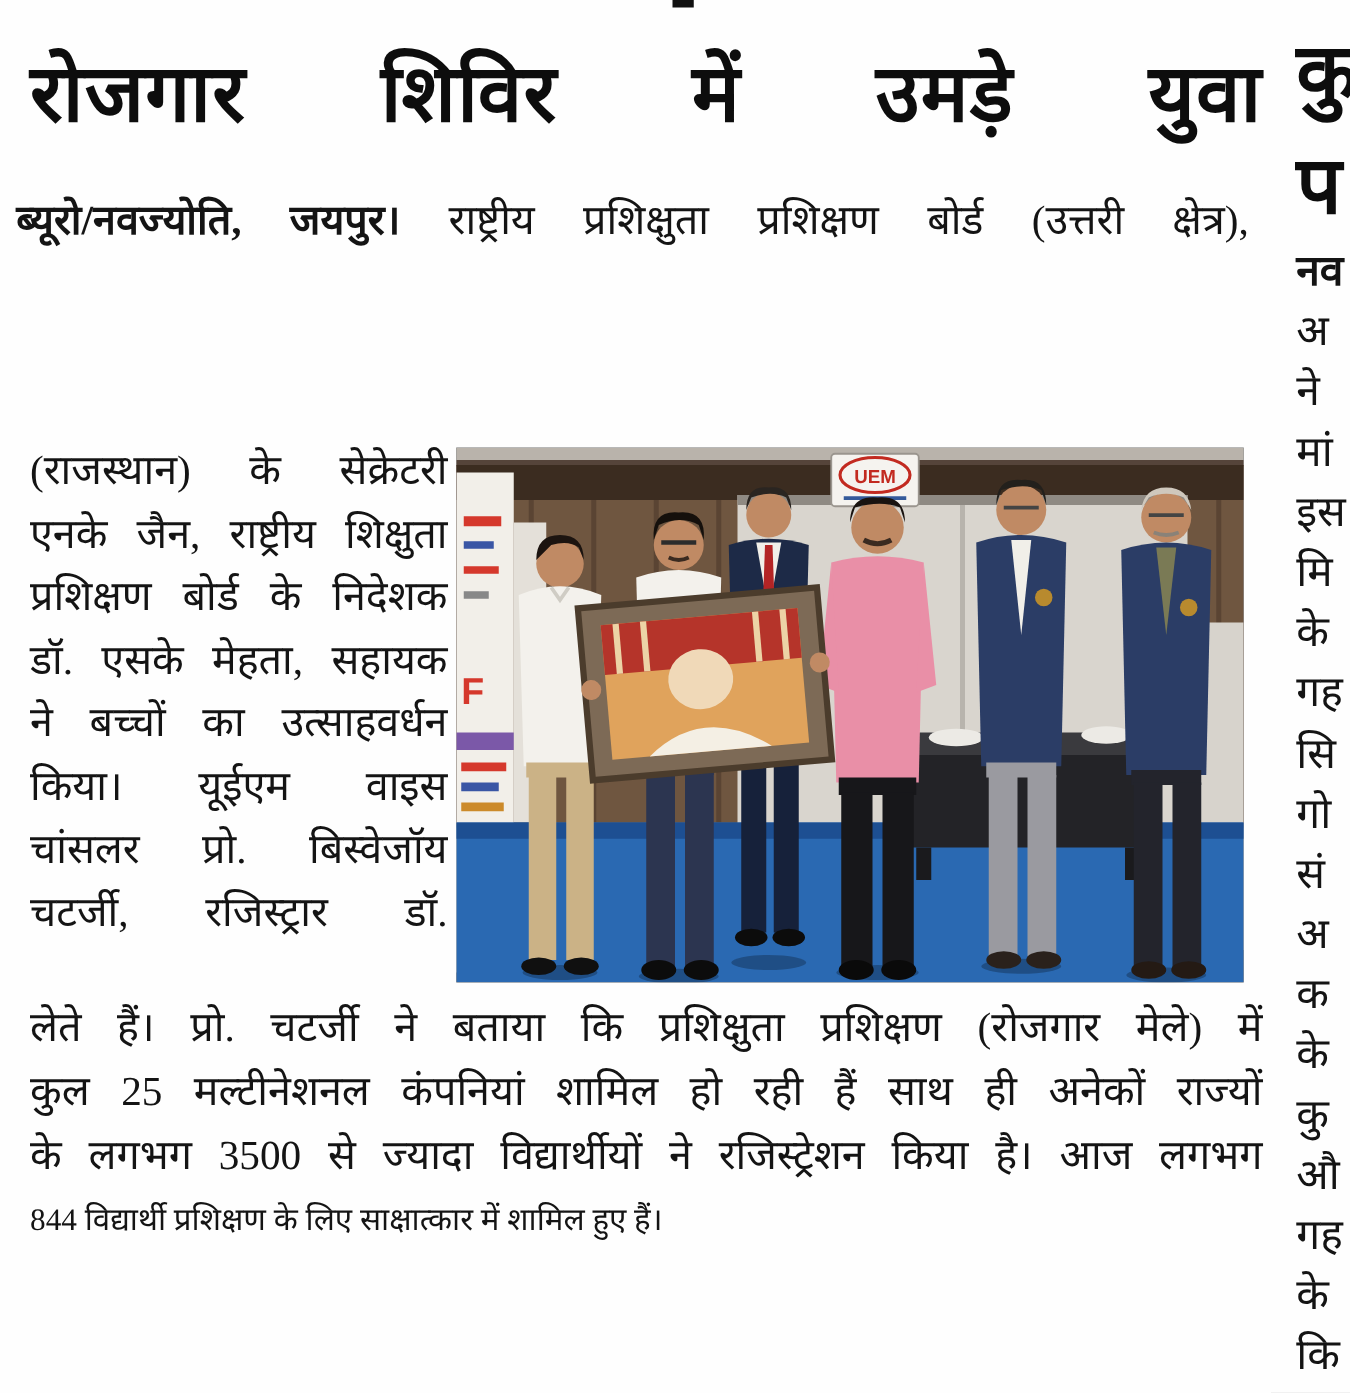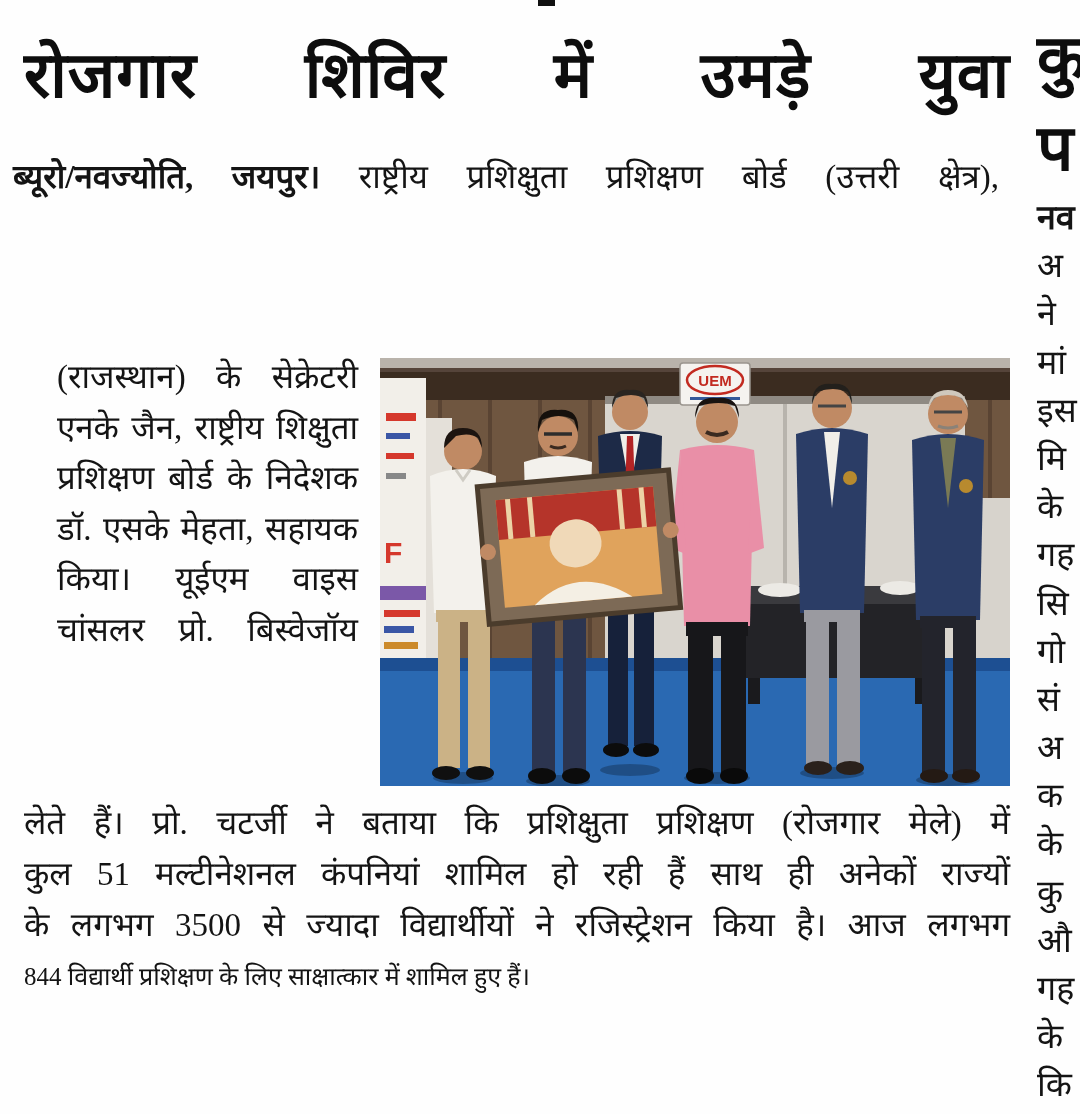--- a/index.html
+++ b/index.html
@@ -13,29 +13,29 @@
     font-size:64px;font-weight:bold;line-height:112px;white-space:nowrap;
     text-align:justify;text-align-last:justify;letter-spacing:1px;color:#0d0d0d;
   }
   .tline{
     font-size:33px;line-height:50px;height:50px;white-space:nowrap;
     text-align:justify;text-align-last:justify;overflow:visible;
   }
   .intro{position:absolute;left:13px;top:152px;width:986px;}
   .byline{font-weight:bold;}
   .left-col{position:absolute;left:24px;top:352px;width:334px;}
-  .left-col .tline{line-height:50.5px;height:50.5px;margin-left:33px;}
+  .left-col .tline{line-height:50.5px;height:50.5px;}
   .bottom-col{position:absolute;left:24px;top:798px;width:986px;}
   .bottom-col .tline{line-height:51px;height:51px;}
   .last-line{
     font-size:25px;line-height:51px;height:51px;white-space:nowrap;
     text-align:left;
   }
   .photo{
-    position:absolute;left:380px;top:358px;width:630px;height:428px;
+    position:absolute;left:365px;top:358px;width:630px;height:428px;
     background:#737373;overflow:hidden;
   }
   .right-col{position:absolute;left:1037px;top:0;width:43px;overflow:visible;}
   .rc-head{position:absolute;left:0;top:14px;width:120px;}
   .rc-hline{font-size:64px;font-weight:bold;line-height:90px;height:90px;white-space:nowrap;color:#0d0d0d;}
   .rc-body{position:absolute;left:0;top:194px;width:120px;}
   .rc-line{font-size:34px;line-height:48.2px;height:48.2px;white-space:nowrap;}
   .rc-body .rc-line:first-child{font-weight:bold;}
 </style>
 </head>
@@ -49,22 +49,24 @@
 
   <div class="intro">
     <div class="tline"><span class="byline">ब्यूरो/नवज्योति, जयपुर।</span> <span>राष्ट्रीय प्रशिक्षुता प्रशिक्षण बोर्ड (उत्तरी क्षेत्र),</span></div>
   </div>
 
   <div class="left-col">
       <div class="tline">(राजस्थान) के सेक्रेटरी</div>
       <div class="tline">एनके जैन, राष्ट्रीय शिक्षुता</div>
       <div class="tline">प्रशिक्षण बोर्ड के निदेशक</div>
       <div class="tline">डॉ. एसके मेहता, सहायक</div>
+      <div class="tline">ने बच्चों का उत्साहवर्धन</div>
       <div class="tline">किया। यूईएम वाइस</div>
       <div class="tline">चांसलर प्रो. बिस्वेजॉय</div>
+      <div class="tline">चटर्जी, रजिस्ट्रार डॉ.</div>
     </div>
 
   <div class="photo">
     <svg width="630" height="428" viewBox="0 0 630 428">
 
       <rect x="0" y="0" width="630" height="14" fill="#b9b3ab"></rect>
       <rect x="0" y="10" width="630" height="5" fill="#55443a"></rect>
 
       <rect x="0" y="14" width="630" height="290" fill="#6f5640"></rect>
       <g stroke="#5a4433" stroke-width="4">
@@ -220,21 +222,21 @@
         <rect x="573" y="268" width="23" height="148" fill="#23242c"></rect>
         <ellipse cx="554" cy="418" rx="14" ry="7" fill="#241a14"></ellipse>
         <ellipse cx="586" cy="418" rx="14" ry="7" fill="#241a14"></ellipse>
       </g>
     </svg>
   </div>
 
   <div class="bottom-col">
     <div>
         <div class="tline">लेते हैं। प्रो. चटर्जी ने बताया कि प्रशिक्षुता प्रशिक्षण (रोजगार मेले) में</div>
-        <div class="tline">कुल 51 मल्टीनेशनल कंपनियां शामिल हो रही हैं साथ ही अनेकों राज्यों</div>
+        <div class="tline">कुल 25 मल्टीनेशनल कंपनियां शामिल हो रही हैं साथ ही अनेकों राज्यों</div>
         <div class="tline">के लगभग 3500 से ज्यादा विद्यार्थीयों ने रजिस्ट्रेशन किया है। आज लगभग</div>
       </div>
     <div class="last-line">844 विद्यार्थी प्रशिक्षण के लिए साक्षात्कार में शामिल हुए हैं।</div>
   </div>
 
   <div class="right-col">
     <div class="rc-head">
         <div class="rc-hline">कु</div>
         <div class="rc-hline">प</div>
       </div>

